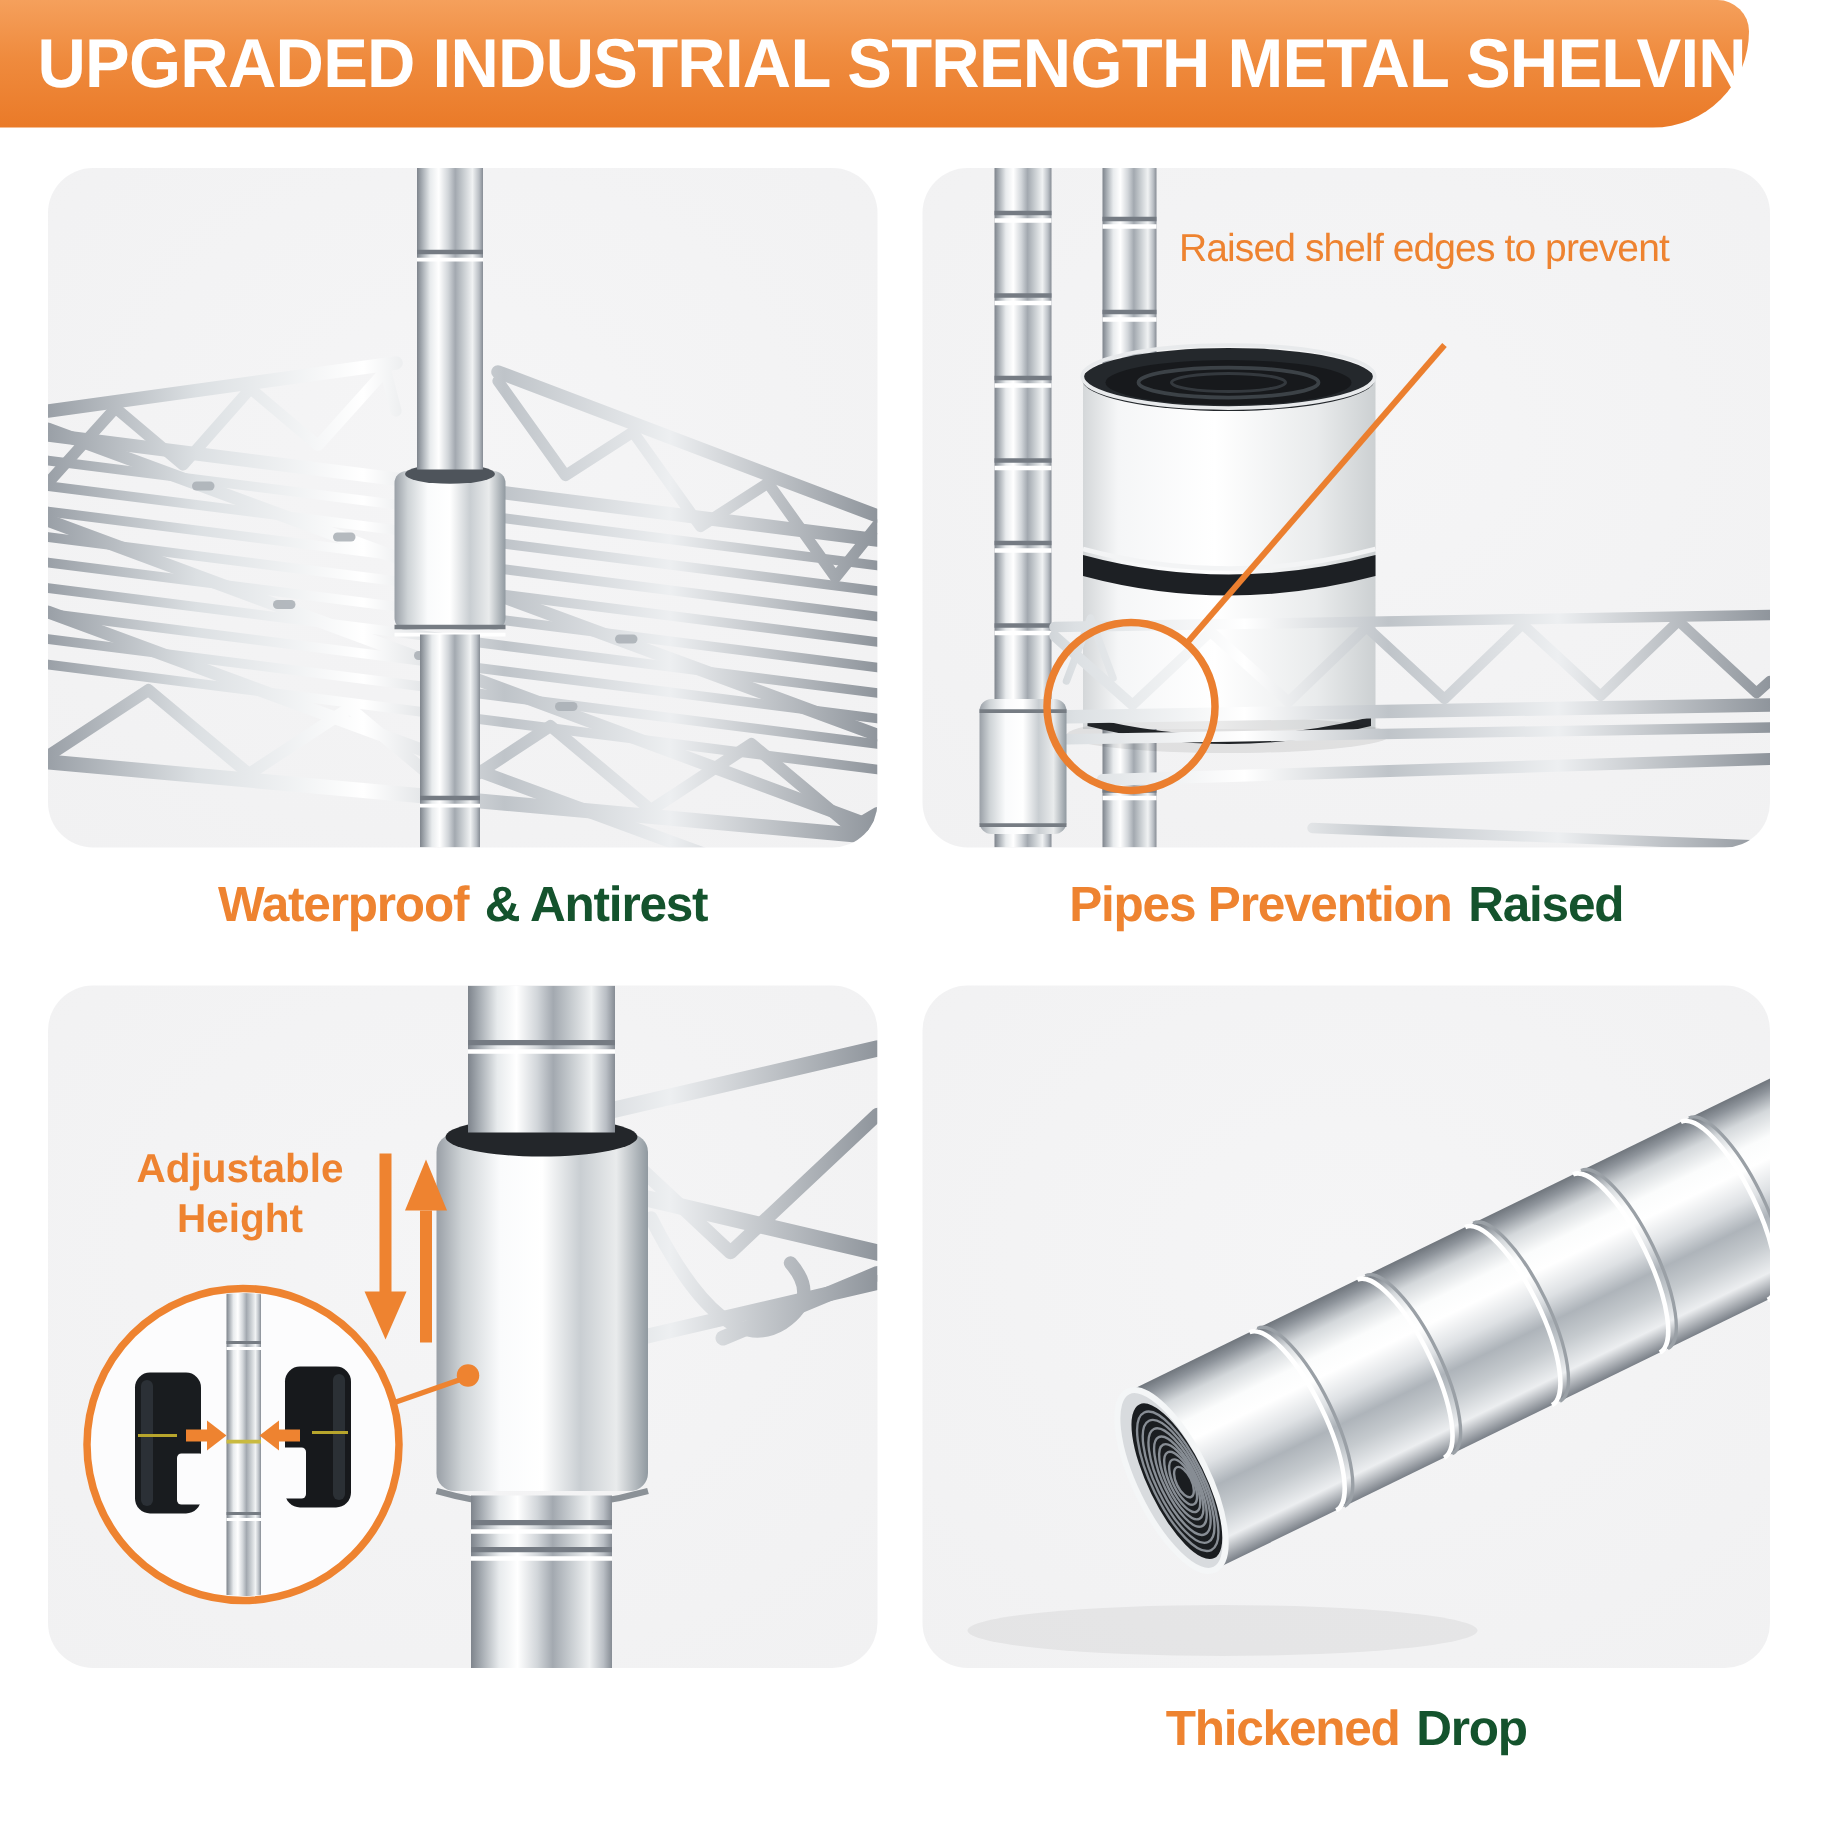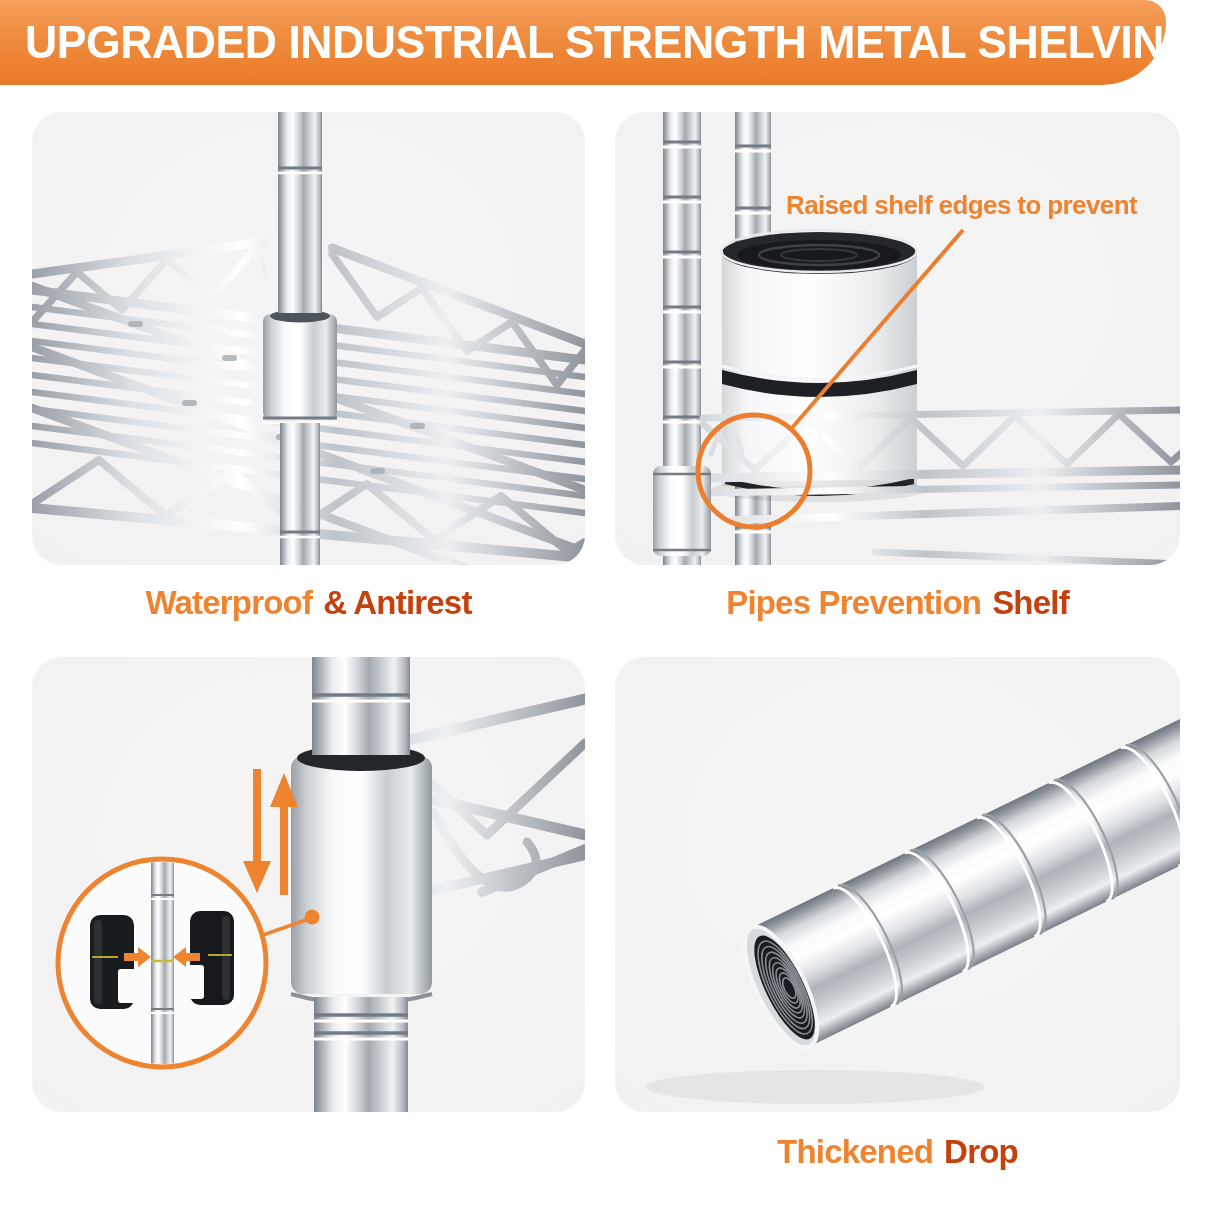--- a/index.html
+++ b/index.html
@@ -17,24 +17,24 @@
         background:radial-gradient(120% 120% at 50% 40%,#F5F5F6 0%,#F1F1F2 65%,#ECECEE 100%);}
   .card-tl{left:32px;top:112px;width:553px;height:453px;}
   .card-tr{left:615px;top:112px;width:565px;height:453px;}
   .card-bl{left:32px;top:657px;width:553px;height:455px;}
   .card-br{left:615px;top:657px;width:565px;height:455px;}
   .art{position:absolute;left:0;top:0;width:100%;height:100%;}
   
   .caption{position:absolute;text-align:center;font-weight:bold;font-size:33px;
            letter-spacing:-0.8px;color:#1B1B1B;white-space:nowrap;}
   .cap-hl{color:#EE8330;}
-  .cap-rest{color:#c2410c;margin-left:11px;margin-top:24px;}
-  
-  .annotation{position:absolute;left:786px;top:148px;font-size:26px;font-weight:bold;
-              color:#EE8330;line-height:34px;letter-spacing:-0.6px;white-space:nowrap;margin-top:40px;}
+  .cap-rest{color:#14532d;margin-left:11px;margin-top:24px;}
+  
+  .annotation{position:absolute;left:786px;top:148px;font-size:26px;font-weight:normal;
+              color:#EE8330;line-height:34px;letter-spacing:-0.6px;white-space:nowrap;}
   
   .adj-label{position:absolute;left:60px;top:763px;width:200px;text-align:center;
              font-size:27px;font-weight:bold;color:#EE8330;line-height:33px;}
 </style>
 </head>
 <body>
 
 <div class="page">
 
   <div class="banner">
@@ -363,27 +363,31 @@
           </g>
         </g>
       </g>
     </svg>
   </div>
 
   <div class="annotation">
     <div>Raised shelf edges to prevent</div>
   </div>
 
+  <div class="adj-label">
+    <div>Adjustable</div>
+    <div>Height</div>
+  </div>
 
   <div class="caption" style="left:32px;top:584px;width:553px;">
     <span class="cap-hl">Waterproof</span><span class="cap-rest">&amp; Antirest</span>
   </div>
 
   <div class="caption" style="left:615px;top:584px;width:565px;">
-    <span class="cap-hl">Pipes Prevention</span><span class="cap-rest">Shelf</span>
+    <span class="cap-hl">Pipes Prevention</span><span class="cap-rest">Raised</span>
   </div>
 
 
   <div class="caption" style="left:615px;top:1133px;width:565px;">
     <span class="cap-hl">Thickened</span><span class="cap-rest">Drop</span>
   </div>
 
 </div>
 
 </body></html>

